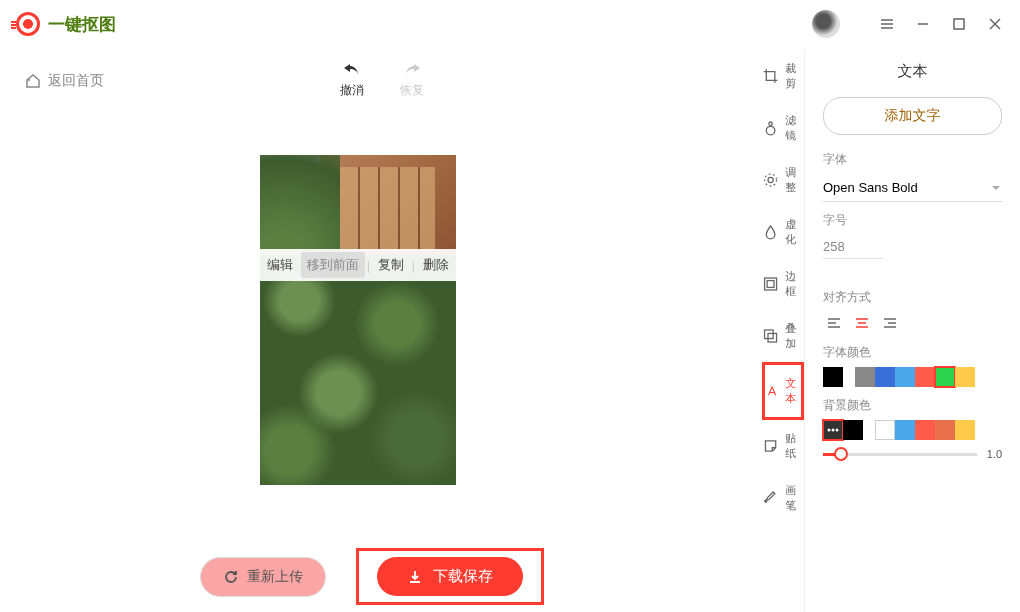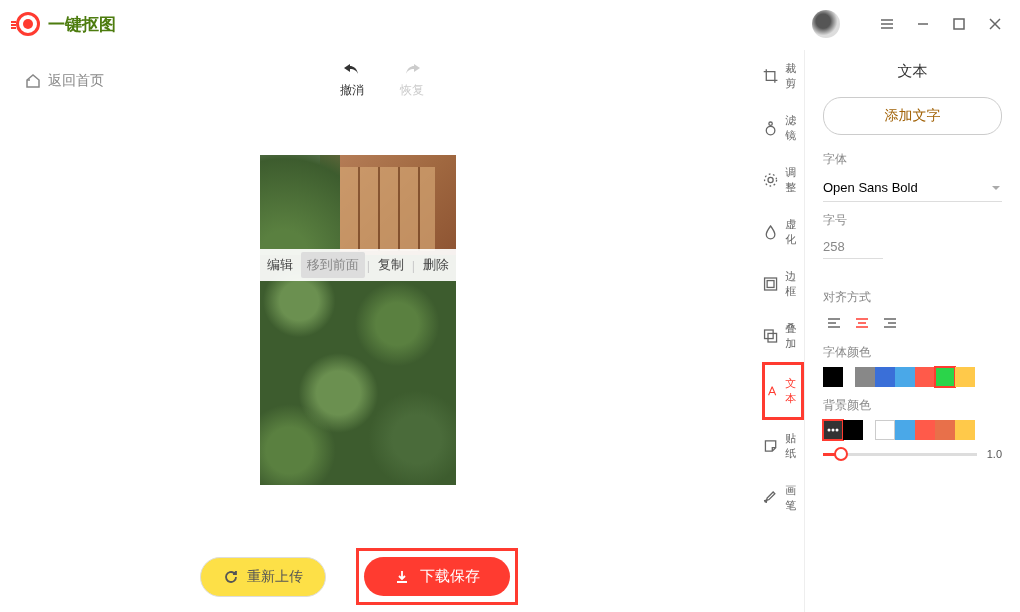--- a/index.html
+++ b/index.html
@@ -34,22 +34,22 @@
 .ctx-item { padding: 0 6px; cursor: pointer; color: #444; }
 .ctx-item.selected { background: #ddd; color: #888; border-radius: 2px; padding: 4px 6px; }
 .ctx-sep { color: #ccc; }
 
 .text-box { position: absolute; top: 138px; left: 16px; right: 16px; height: 54px; border: 2px solid #fff; display: flex; align-items: center; justify-content: center; }
 .text-box-label { color: #2bd44a; font-size: 20px; font-weight: bold; }
 .rotate-handle { position: absolute; bottom: -20px; left: 50%; transform: translateX(-50%); width: 14px; height: 14px; border-radius: 50%; background: #fff; }
 .rotate-handle::before { content: ''; position: absolute; top: -10px; left: 6px; width: 2px; height: 10px; background: #fff; }
 
 .bottom-actions { position: absolute; left: 200px; top: 548px; display: flex; gap: 30px; align-items: center; }
-.btn-reupload { display: flex; align-items: center; gap: 8px; padding: 10px 22px; border: 1px solid #ddd; border-radius: 24px; color: #555; font-size: 14px; cursor: pointer; background: #fde047; }
-.btn-download-wrap { border: 3px solid #ff3b30; padding: 6px 5px; }
+.btn-reupload { display: flex; align-items: center; gap: 8px; padding: 10px 22px; border: 1px solid #ddd; border-radius: 24px; color: #555; font-size: 14px; cursor: pointer; background: #fca5a5; }
+.btn-download-wrap { border: 3px solid #ff3b30; padding: 6px 18px; }
 .btn-download { display: flex; align-items: center; gap: 10px; padding: 10px 30px; background: #ff3b30; color: #fff; border-radius: 24px; font-size: 15px; cursor: pointer; }
 
 .tool-rail { position: absolute; right: 216px; top: 50px; width: 42px; display: flex; flex-direction: column; align-items: center; }
 .rail-item { width: 42px; height: 52px; display: flex; flex-direction: row; align-items: center; gap: 6px; font-size: 11px; color: #666; cursor: pointer; }
 .rail-item.highlighted { border: 3px solid #ff3b30; color: #ff3b30; height: 58px; }
 .rail-item.highlighted svg { stroke: #ff3b30; }
 
 .right-panel { position: absolute; right: 0; top: 50px; width: 216px; bottom: 0; border-left: 1px solid #eee; padding: 12px 18px; overflow-y: auto; }
 .panel-title { text-align: center; font-size: 15px; color: #333; margin-bottom: 16px; }
 .add-text-btn { width: 100%; padding: 9px; border: 1px solid #ccc; border-radius: 18px; text-align: center; font-size: 14px; color: #a16207; cursor: pointer; margin-bottom: 16px; }

